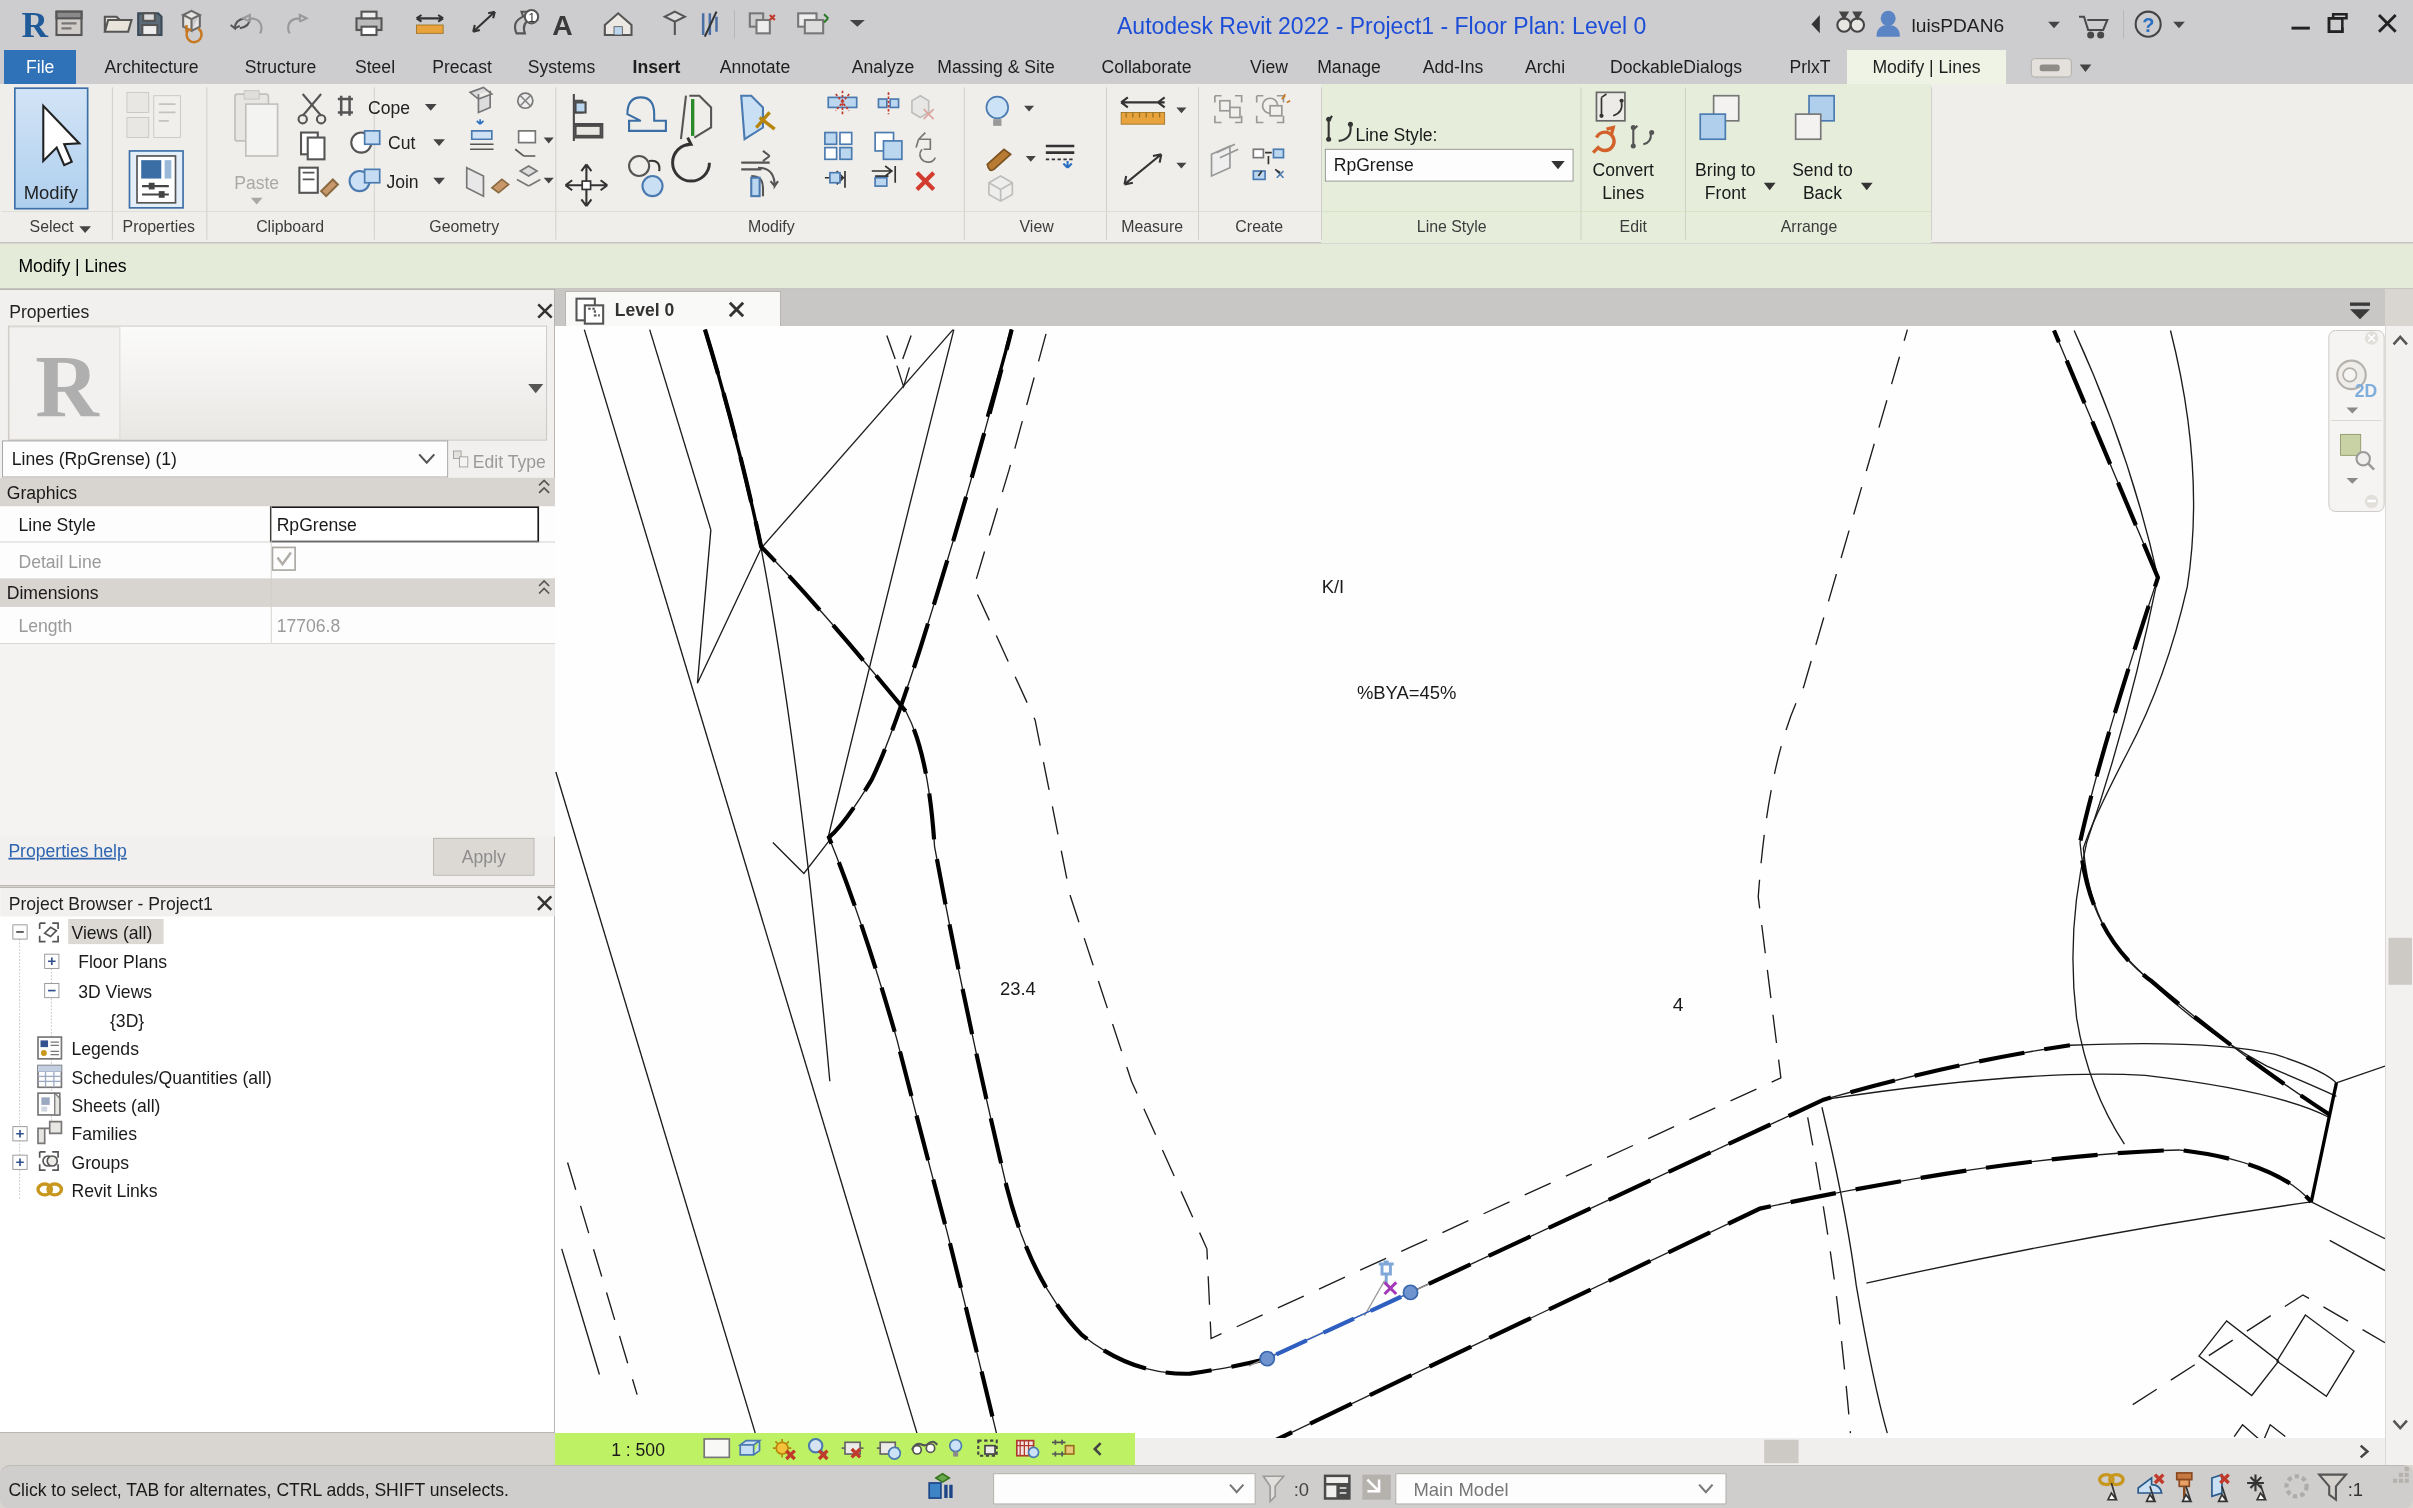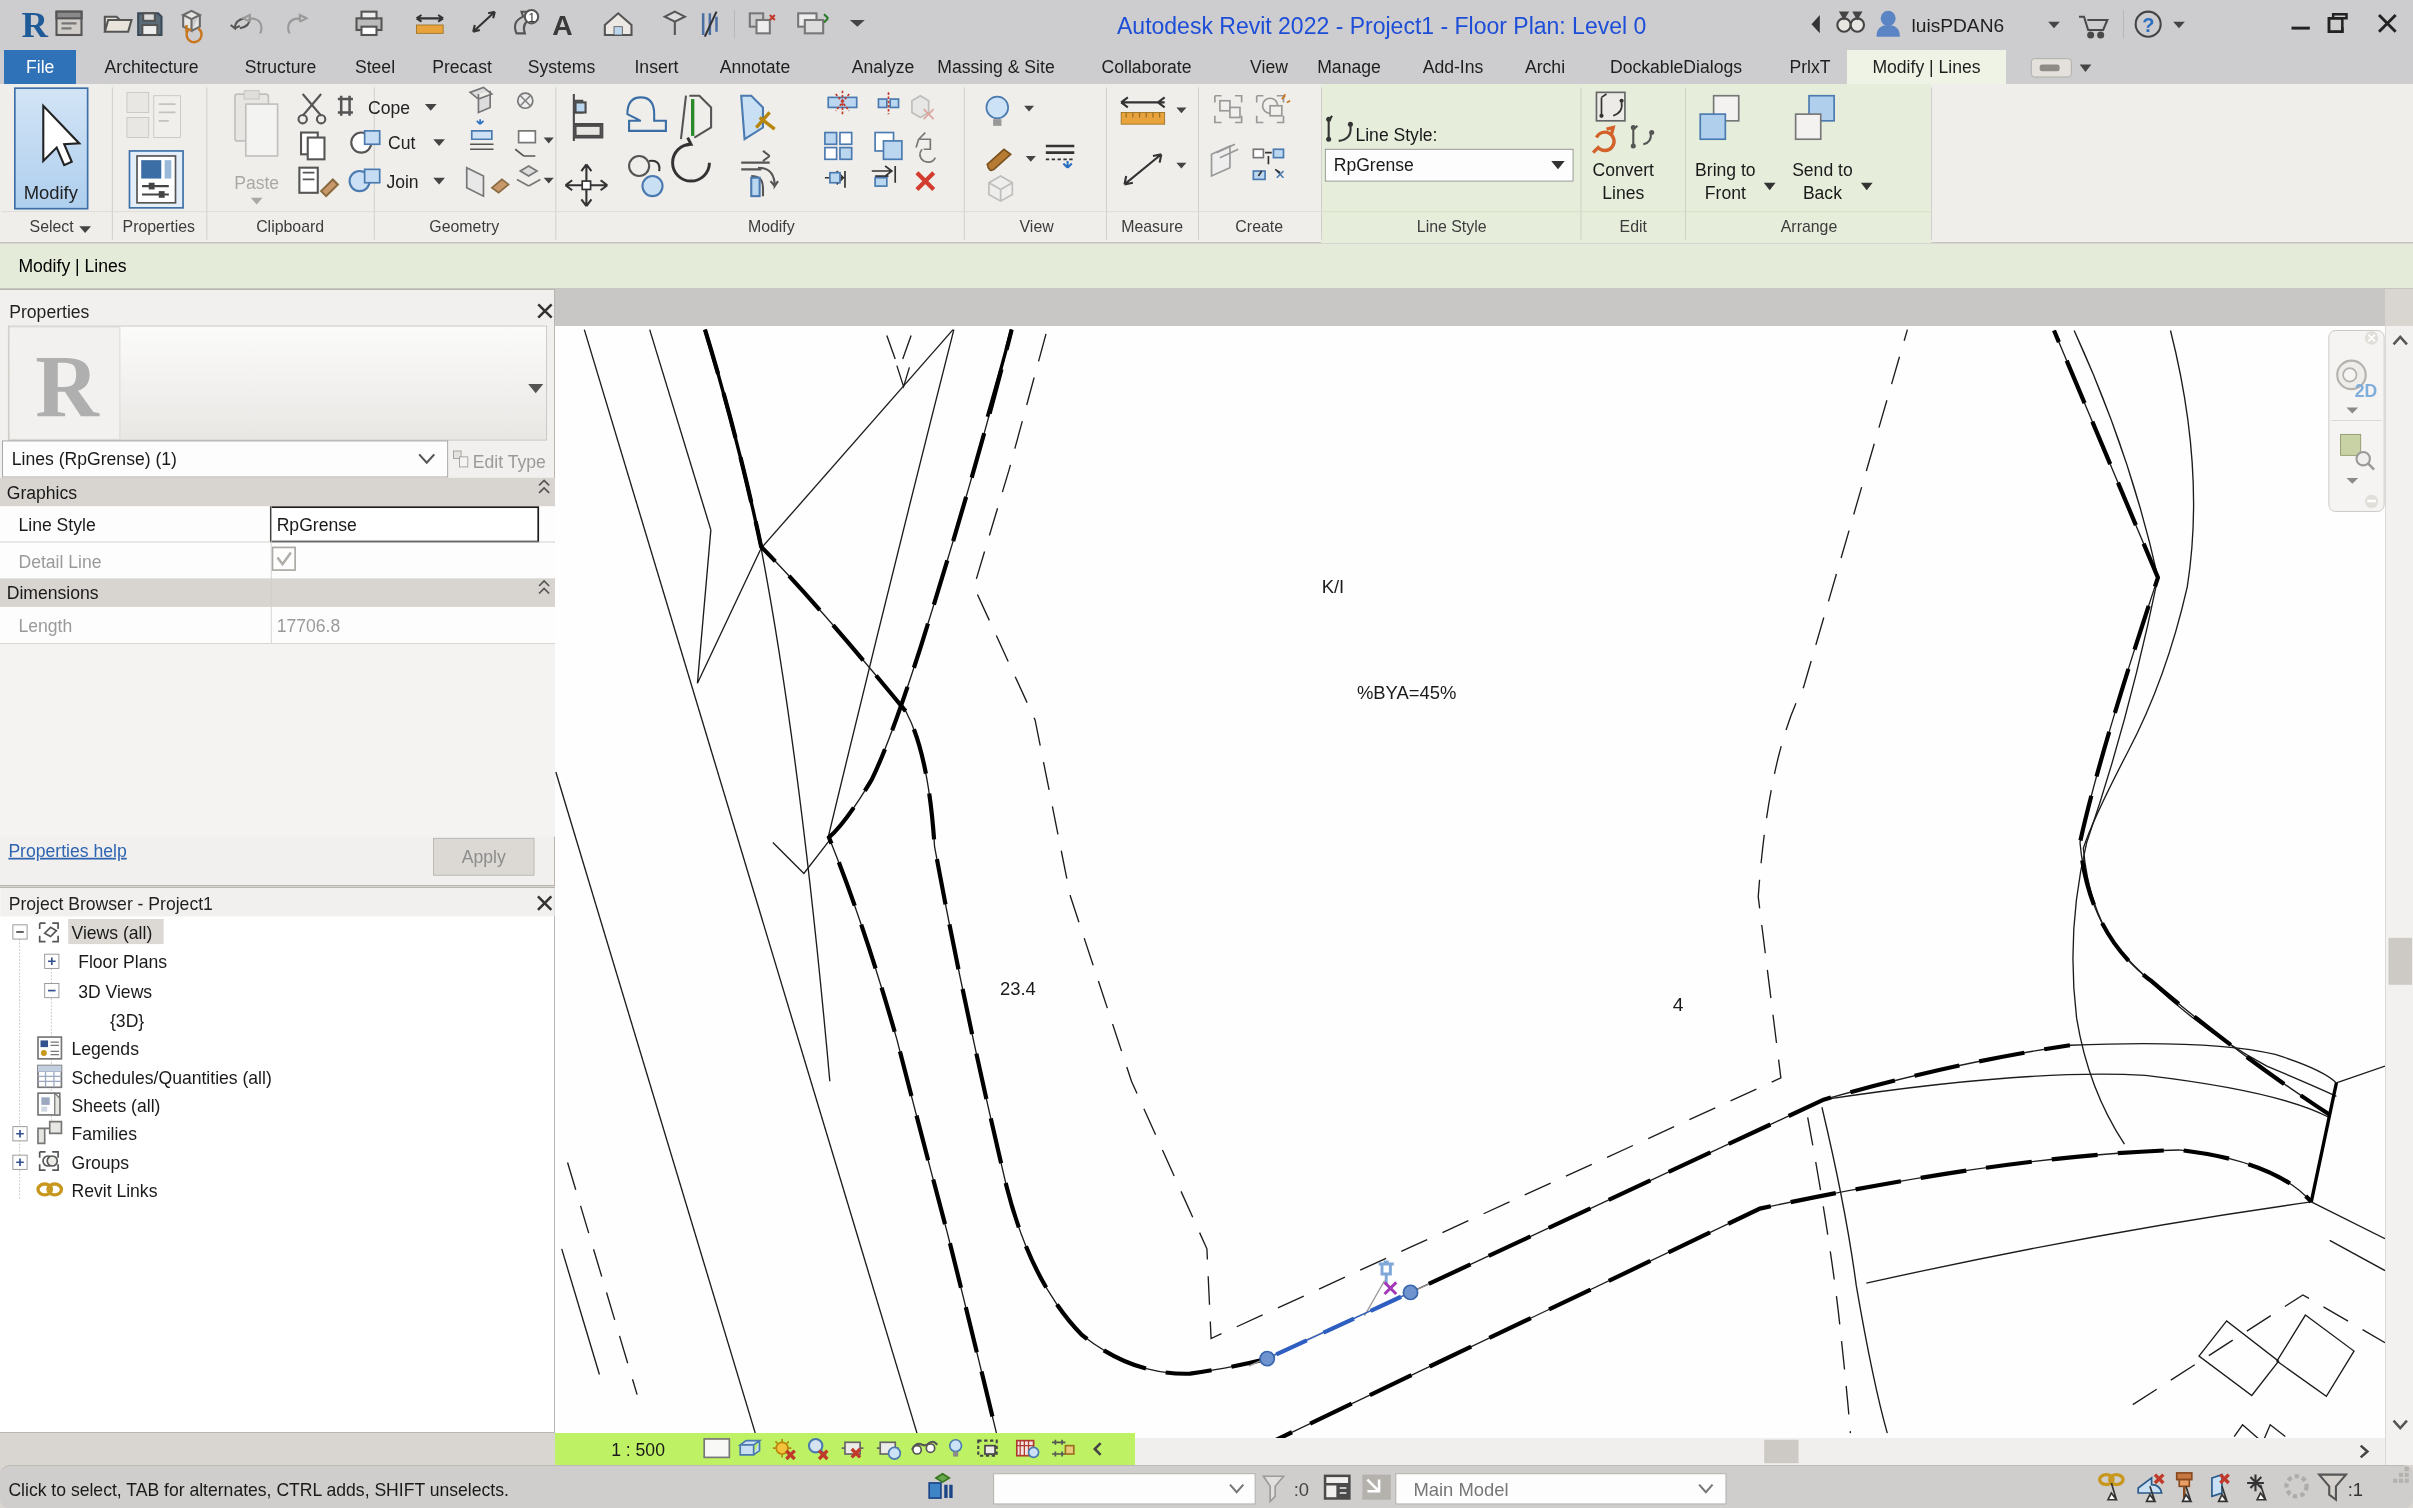--- a/index.html
+++ b/index.html
@@ -108,21 +108,21 @@
 </svg>
 <div id="title-text">Autodesk Revit 2022 - Project1 - Floor Plan: Level 0</div>
 </div>
 <div id="tabrow">
   <div class="tab" id="tab-file" style="left:4.2px;width:72px;">File</div>
   <div class="tab" style="left:86px;width:131px;">Architecture</div>
   <div class="tab" style="left:230px;width:101px;">Structure</div>
   <div class="tab" style="left:345px;width:60px;">Steel</div>
   <div class="tab" style="left:422px;width:80px;">Precast</div>
   <div class="tab" style="left:518px;width:87px;">Systems</div>
-  <div class="tab" style="left:623px;width:67px;">Insert</div>
+  <div class="tab" style="left:623px;width:67px;font-weight:bold;">Insert</div>
   <div class="tab" style="left:708px;width:94px;">Annotate</div>
   <div class="tab" style="left:836px;width:94px;">Analyze</div>
   <div class="tab" style="left:924px;width:144px;">Massing &amp; Site</div>
   <div class="tab" style="left:1091px;width:111px;">Collaborate</div>
   <div class="tab" style="left:1242px;width:54px;">View</div>
   <div class="tab" style="left:1309px;width:80px;">Manage</div>
   <div class="tab" style="left:1411px;width:84px;text-align:center;">Add-Ins</div>
   <div class="tab" style="left:1515px;width:60px;">Archi</div>
   <div class="tab" style="left:1594px;width:164px;">DockableDialogs</div>
   <div class="tab" style="left:1780px;width:60px;">PrlxT</div>
@@ -481,20 +481,37 @@
   <text x="85" y="335" font-size="21" fill="#1a1a1a">Groups</text>
 
   <g transform="translate(45,349)">
         <ellipse cx="8" cy="11" rx="8" ry="6.5" fill="none" stroke="#C8981E" stroke-width="4"></ellipse>
         <ellipse cx="20" cy="11" rx="8" ry="6.5" fill="none" stroke="#C8981E" stroke-width="4"></ellipse>
       </g>
   <text x="85" y="369" font-size="21" fill="#1a1a1a">Revit Links</text>
 </svg>
 </div>
 <div id="canvaswrap">
+  <div id="tabstrip">
+    <div id="viewtab">
+      <svg width="216" height="35" style="position:absolute;left:0;top:0;font-size:21px" viewBox="0 0 258 42">
+        <g stroke="#555" stroke-width="2.5" fill="#fff">
+          <rect x="12" y="8" width="22" height="26"></rect>
+          <rect x="22" y="16" width="22" height="22" fill="#fff"></rect>
+          <path d="M26 20 h8 v8 h6" stroke-dasharray="3 2" fill="none"></path>
+        </g>
+        <text x="58" y="29" font-size="21" font-weight="bold" fill="#333">Level 0</text>
+        <path d="M196 13 l16 16 m0 -16 l-16 16" stroke="#333" stroke-width="3.5" fill="none"></path>
+      </svg>
+    </div>
+  <svg width="50" height="37" style="position:absolute;right:0;top:0" viewBox="0 0 60 44">
+      <rect x="18" y="16" width="24" height="4" fill="#3a3a3a"></rect>
+      <path d="M18 24 h24 l-12 12 Z" fill="#3a3a3a"></path>
+    </svg>
+  </div>
   <div id="canvas">
 <svg width="1830" height="1115" viewBox="662 389 2184 1330" style="position:absolute;left:0;top:0">
   <g fill="none" stroke="#1c1c1c" stroke-width="1.6">
 
     <path d="M663,921 L901,1710"></path>
     <path d="M697,393 L1094,1710"></path>
     <path d="M775,393 L848,632"></path>
     <path d="M848,632 L832,815 L908,654"></path>
     <path d="M908,654 Q955,900 990,1290"></path>
     <path d="M908,654 L1137,393"></path>

